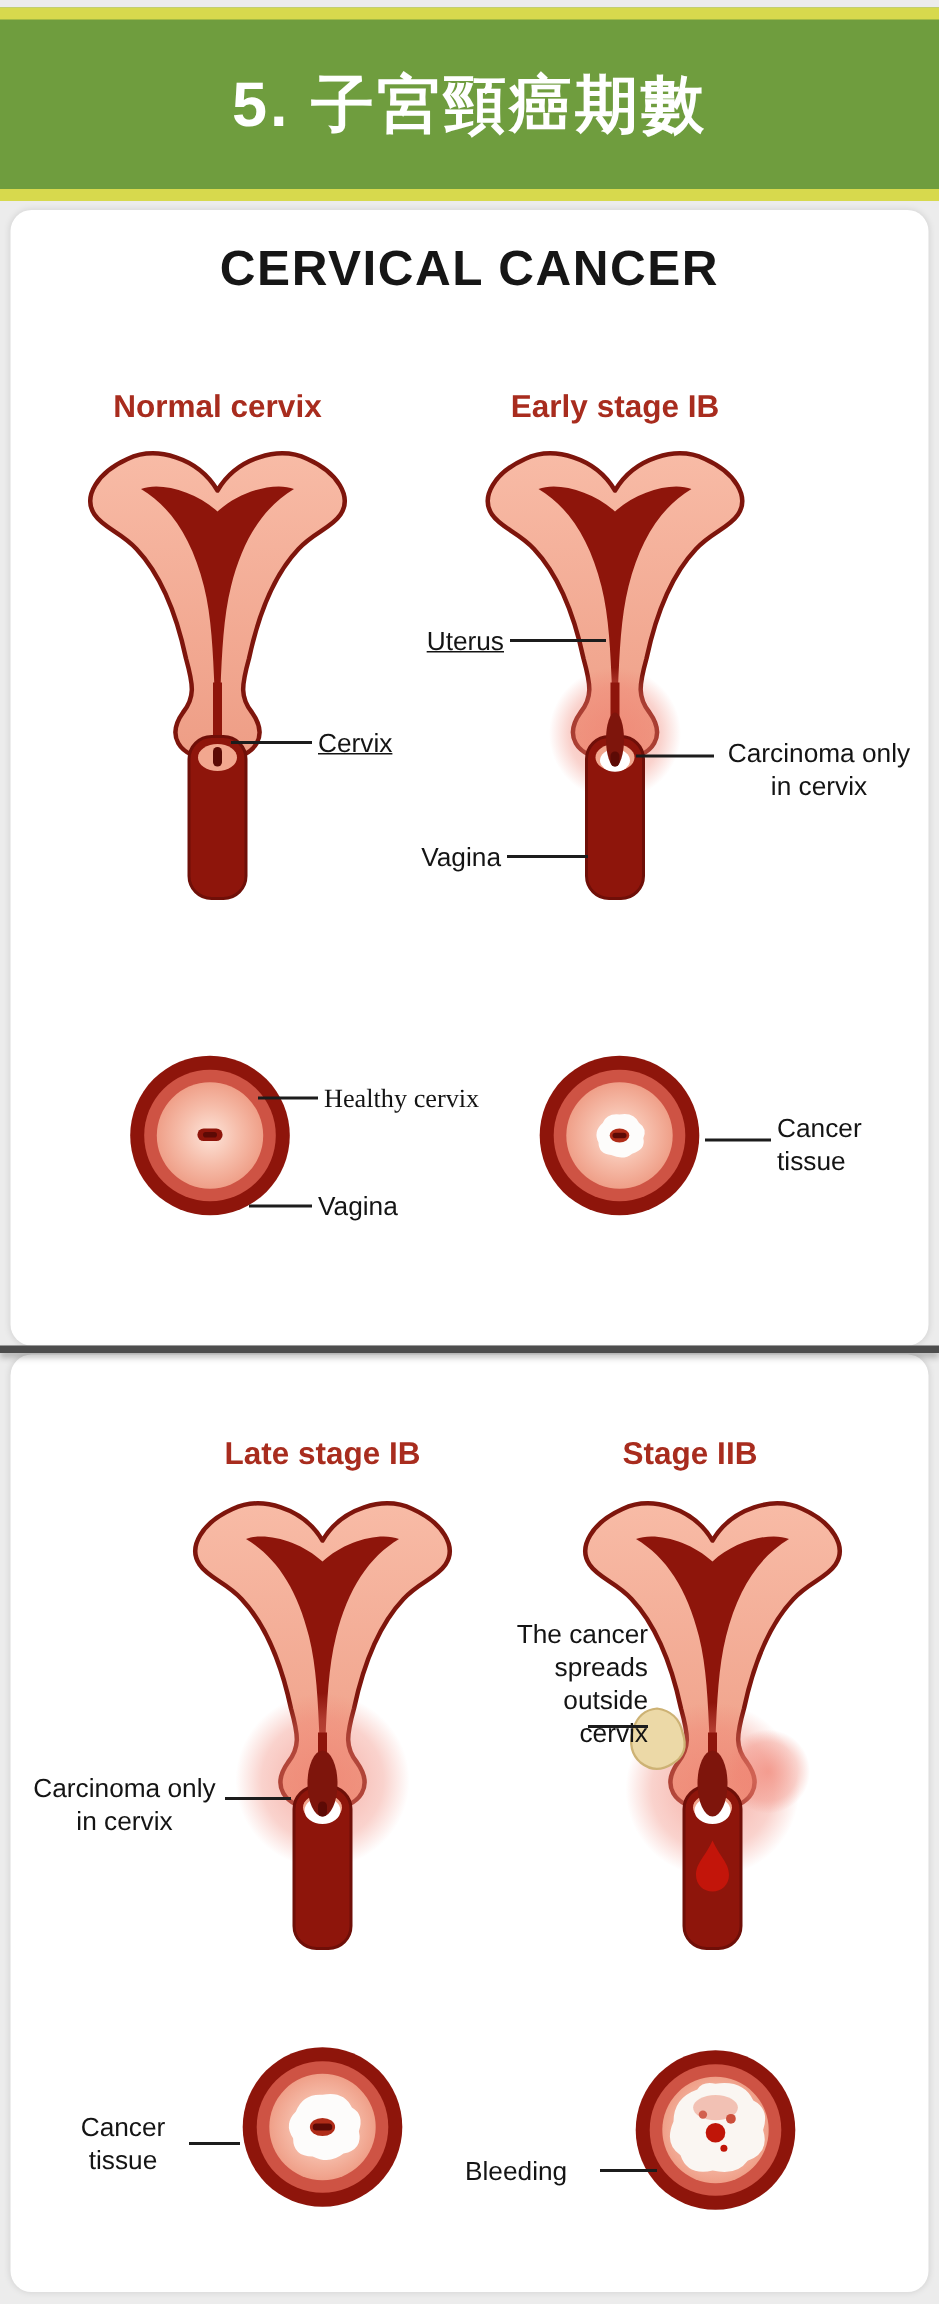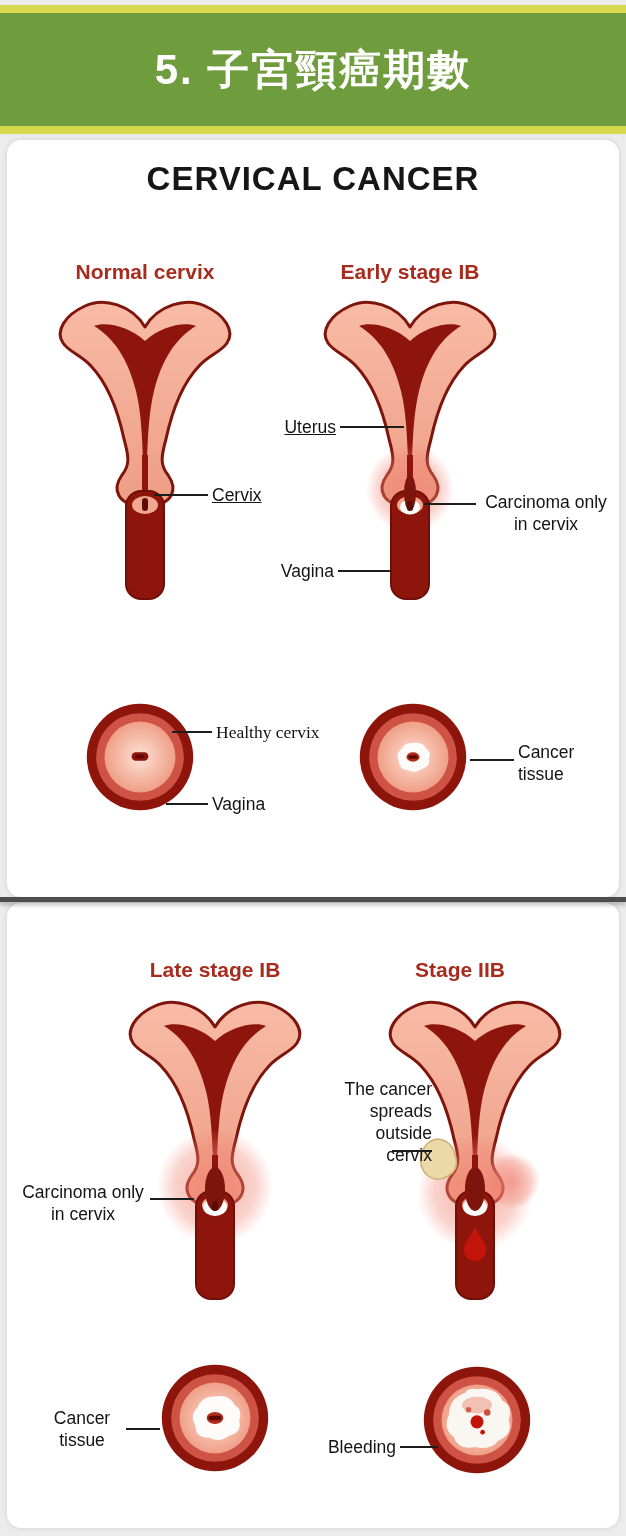--- a/index.html
+++ b/index.html
@@ -192,16 +192,16 @@
     <ellipse cx="60" cy="44" rx="16" ry="9" fill="#f0b4a4" opacity="0.8"></ellipse>
     <circle cx="60" cy="62" r="7" fill="#c01508"></circle>
     <circle cx="51" cy="49" r="3" fill="#d2604e"></circle>
     <circle cx="71" cy="52" r="3.5" fill="#cc4f3c"></circle>
     <circle cx="66" cy="73" r="2.5" fill="#c01508"></circle>
   </svg>
 
   <div class="lbl" style="left:40px;top:1408px;width:84px;text-align:center;">Cancer tissue</div>
   <div class="line" style="left:126px;top:1428px;width:34px;"></div>
 
-  <div class="lbl" style="left:310px;top:1437px;width:86px;text-align:right;">Bleeding</div>
+  <div class="lbl" style="left:310px;top:1437px;width:86px;">Bleeding</div>
   <div class="line" style="left:400px;top:1446px;width:38px;"></div>
 
 </div>
 
 </body></html>

